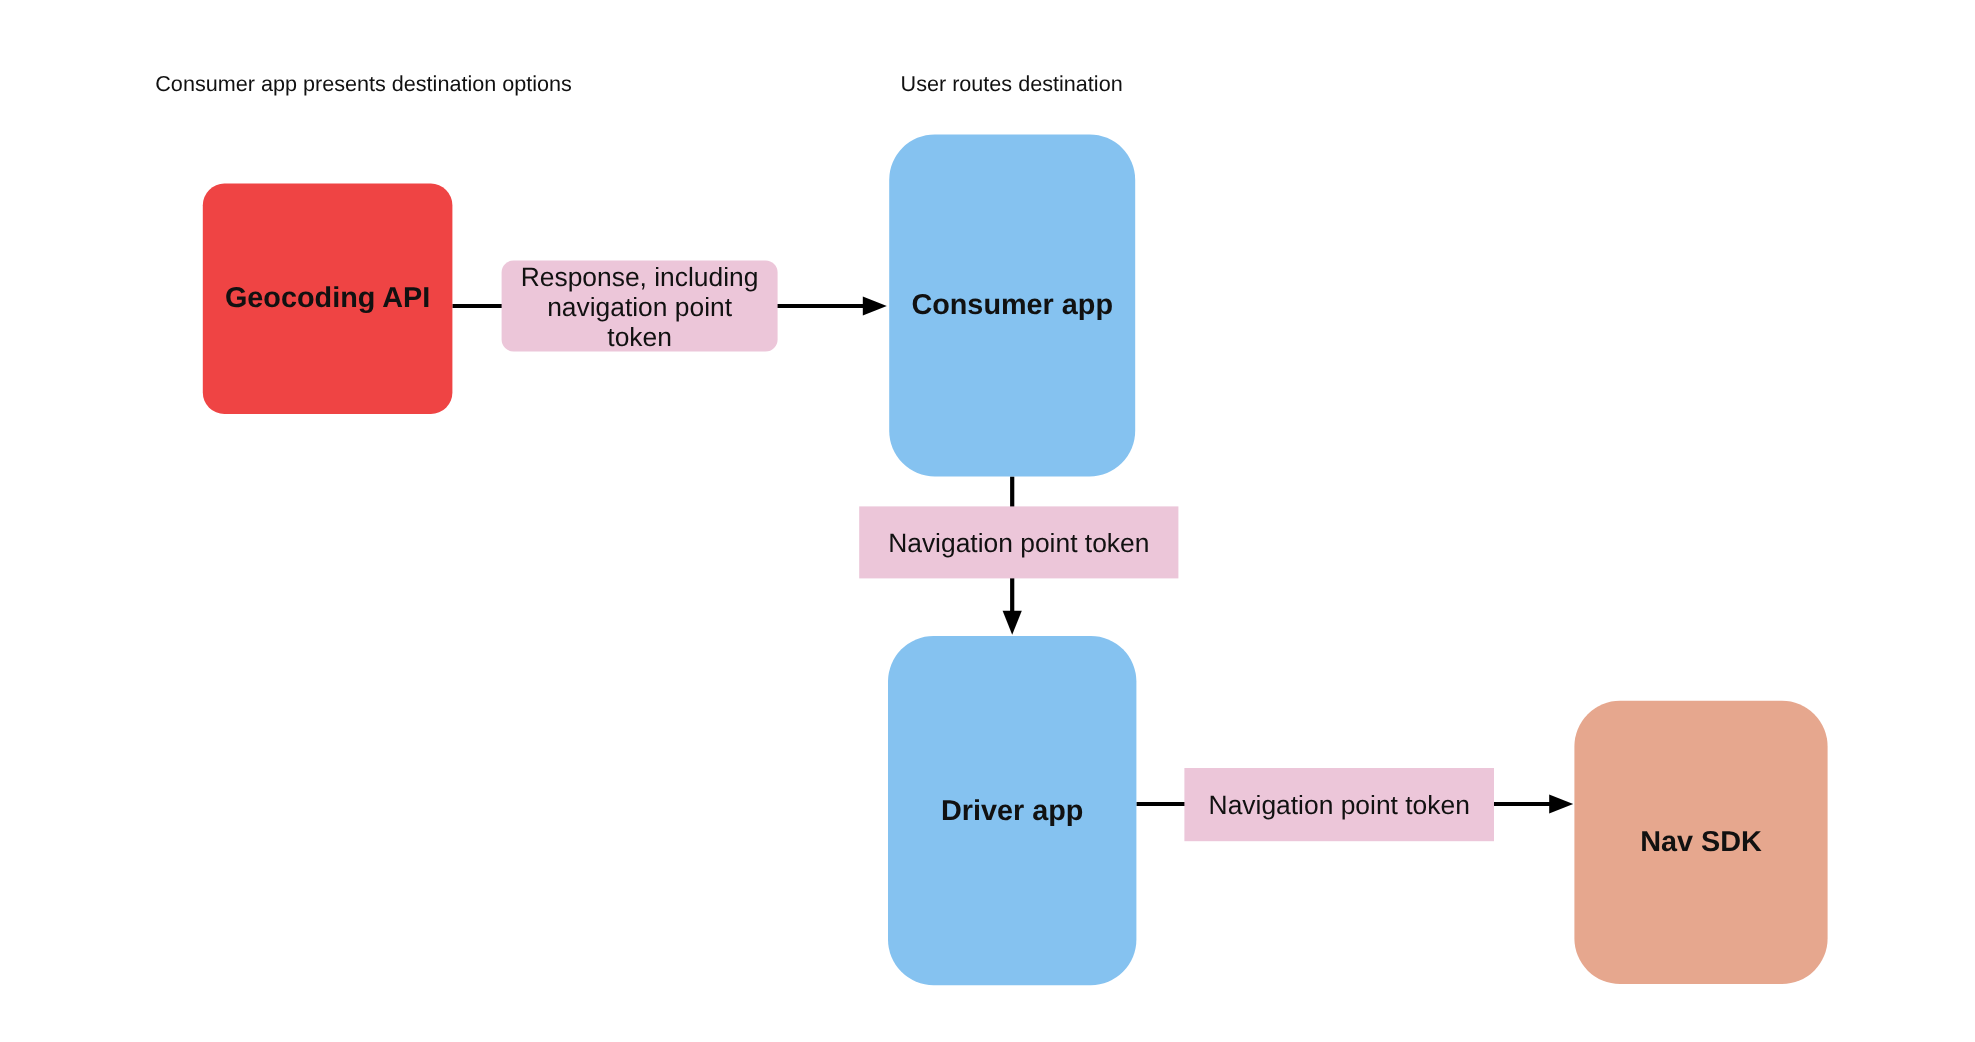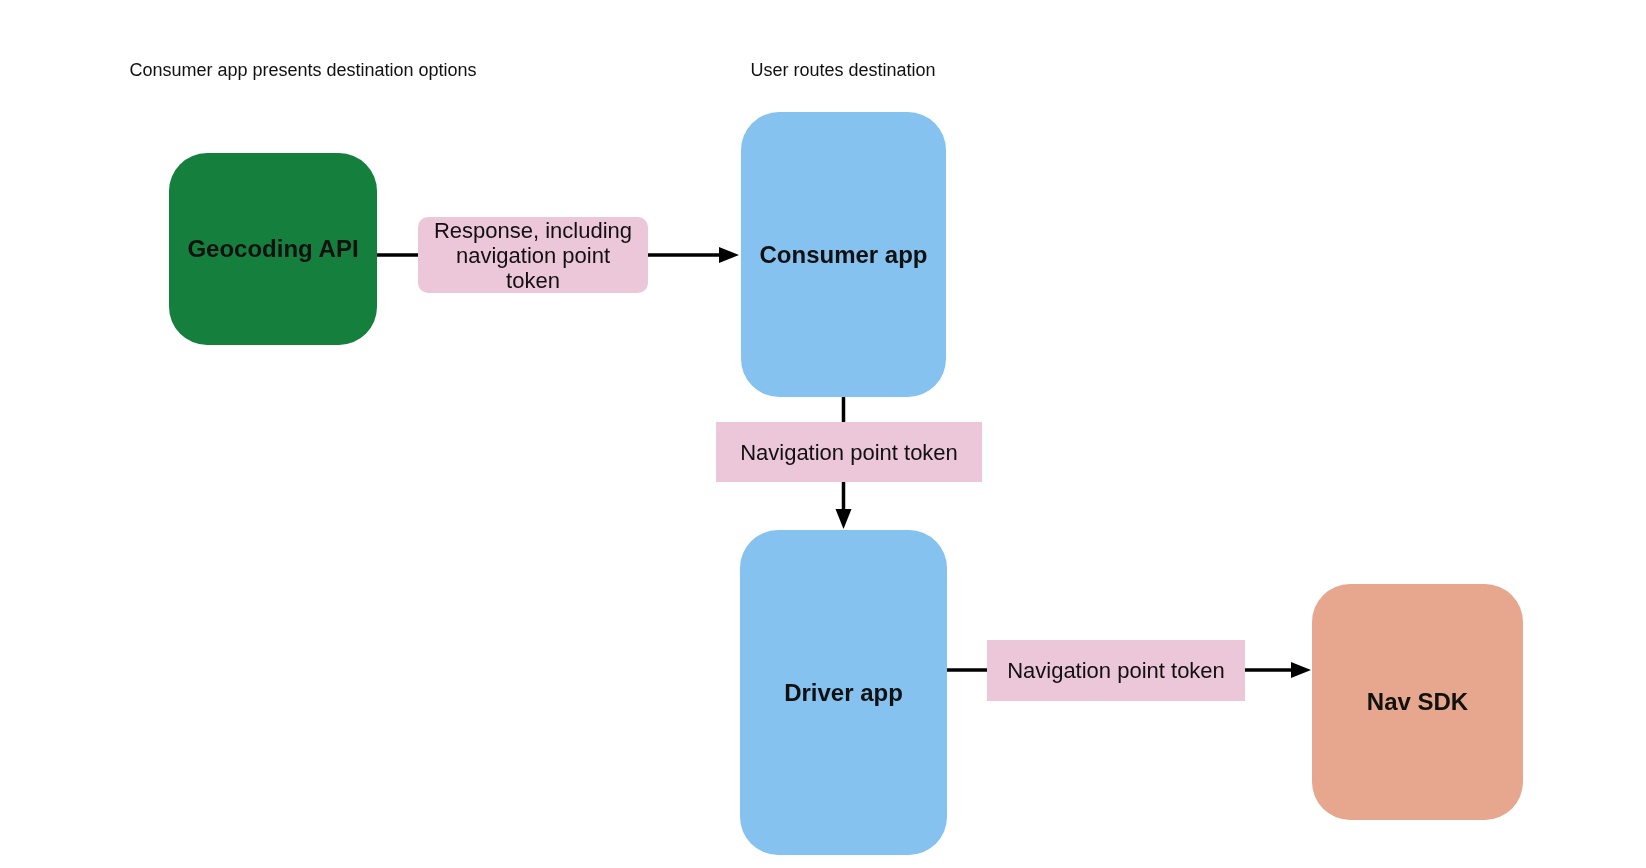--- a/index.html
+++ b/index.html
@@ -44,21 +44,21 @@
     align-items: center;
     justify-content: center;
     font-size: 24px;
     font-weight: bold;
     text-align: center;
     color: #111111;
     z-index: 2;
   }
   .node.geocoding { left: 169px; top: 153px; width: 208px; height: 192px; }
   .node.consumer  { left: 741px; top: 112px; width: 205px; height: 285px; }
-  .node.driver    { left: 740px; top: 530px; width: 207px; height: 325px; }
+  .node.driver    { left: 740px; top: 530px; width: 207px; height: 291px; }
   .node.navsdk    { left: 1312px; top: 584px; width: 211px; height: 236px; }
   .edge-label {
     position: absolute;
     display: flex;
     align-items: center;
     justify-content: center;
     text-align: center;
     font-size: 22px;
     line-height: 25px;
     color: #111111;
@@ -84,21 +84,21 @@
     </g>
     <g>
       <line x1="947" y1="670" x2="1293" y2="670"></line>
       <polygon points="1311,670 1291,662 1291,678"></polygon>
     </g>
   </svg>
 
   <div class="col-header h1">Consumer app presents destination options</div>
   <div class="col-header h2">User routes destination</div>
 
-  <div class="node geocoding" style="background-color: #15803d;">Geocoding API</div>
+  <div class="node geocoding" style="background-color: #ef4444; border-radius: 18px;">Geocoding API</div>
 
   <div class="node consumer" style="background-color: rgb(133, 194, 240);">Consumer app</div>
 
   <div class="node driver" style="background-color: rgb(133, 194, 240);">Driver app</div>
 
   <div class="node navsdk" style="background-color: rgb(230, 167, 142);">Nav SDK</div>
 
   <div class="edge-label l1" style="background-color: rgb(236, 198, 217);">Response, including navigation point token</div>
 
   <div class="edge-label l2" style="background-color: rgb(236, 198, 217);">Navigation point token</div>

